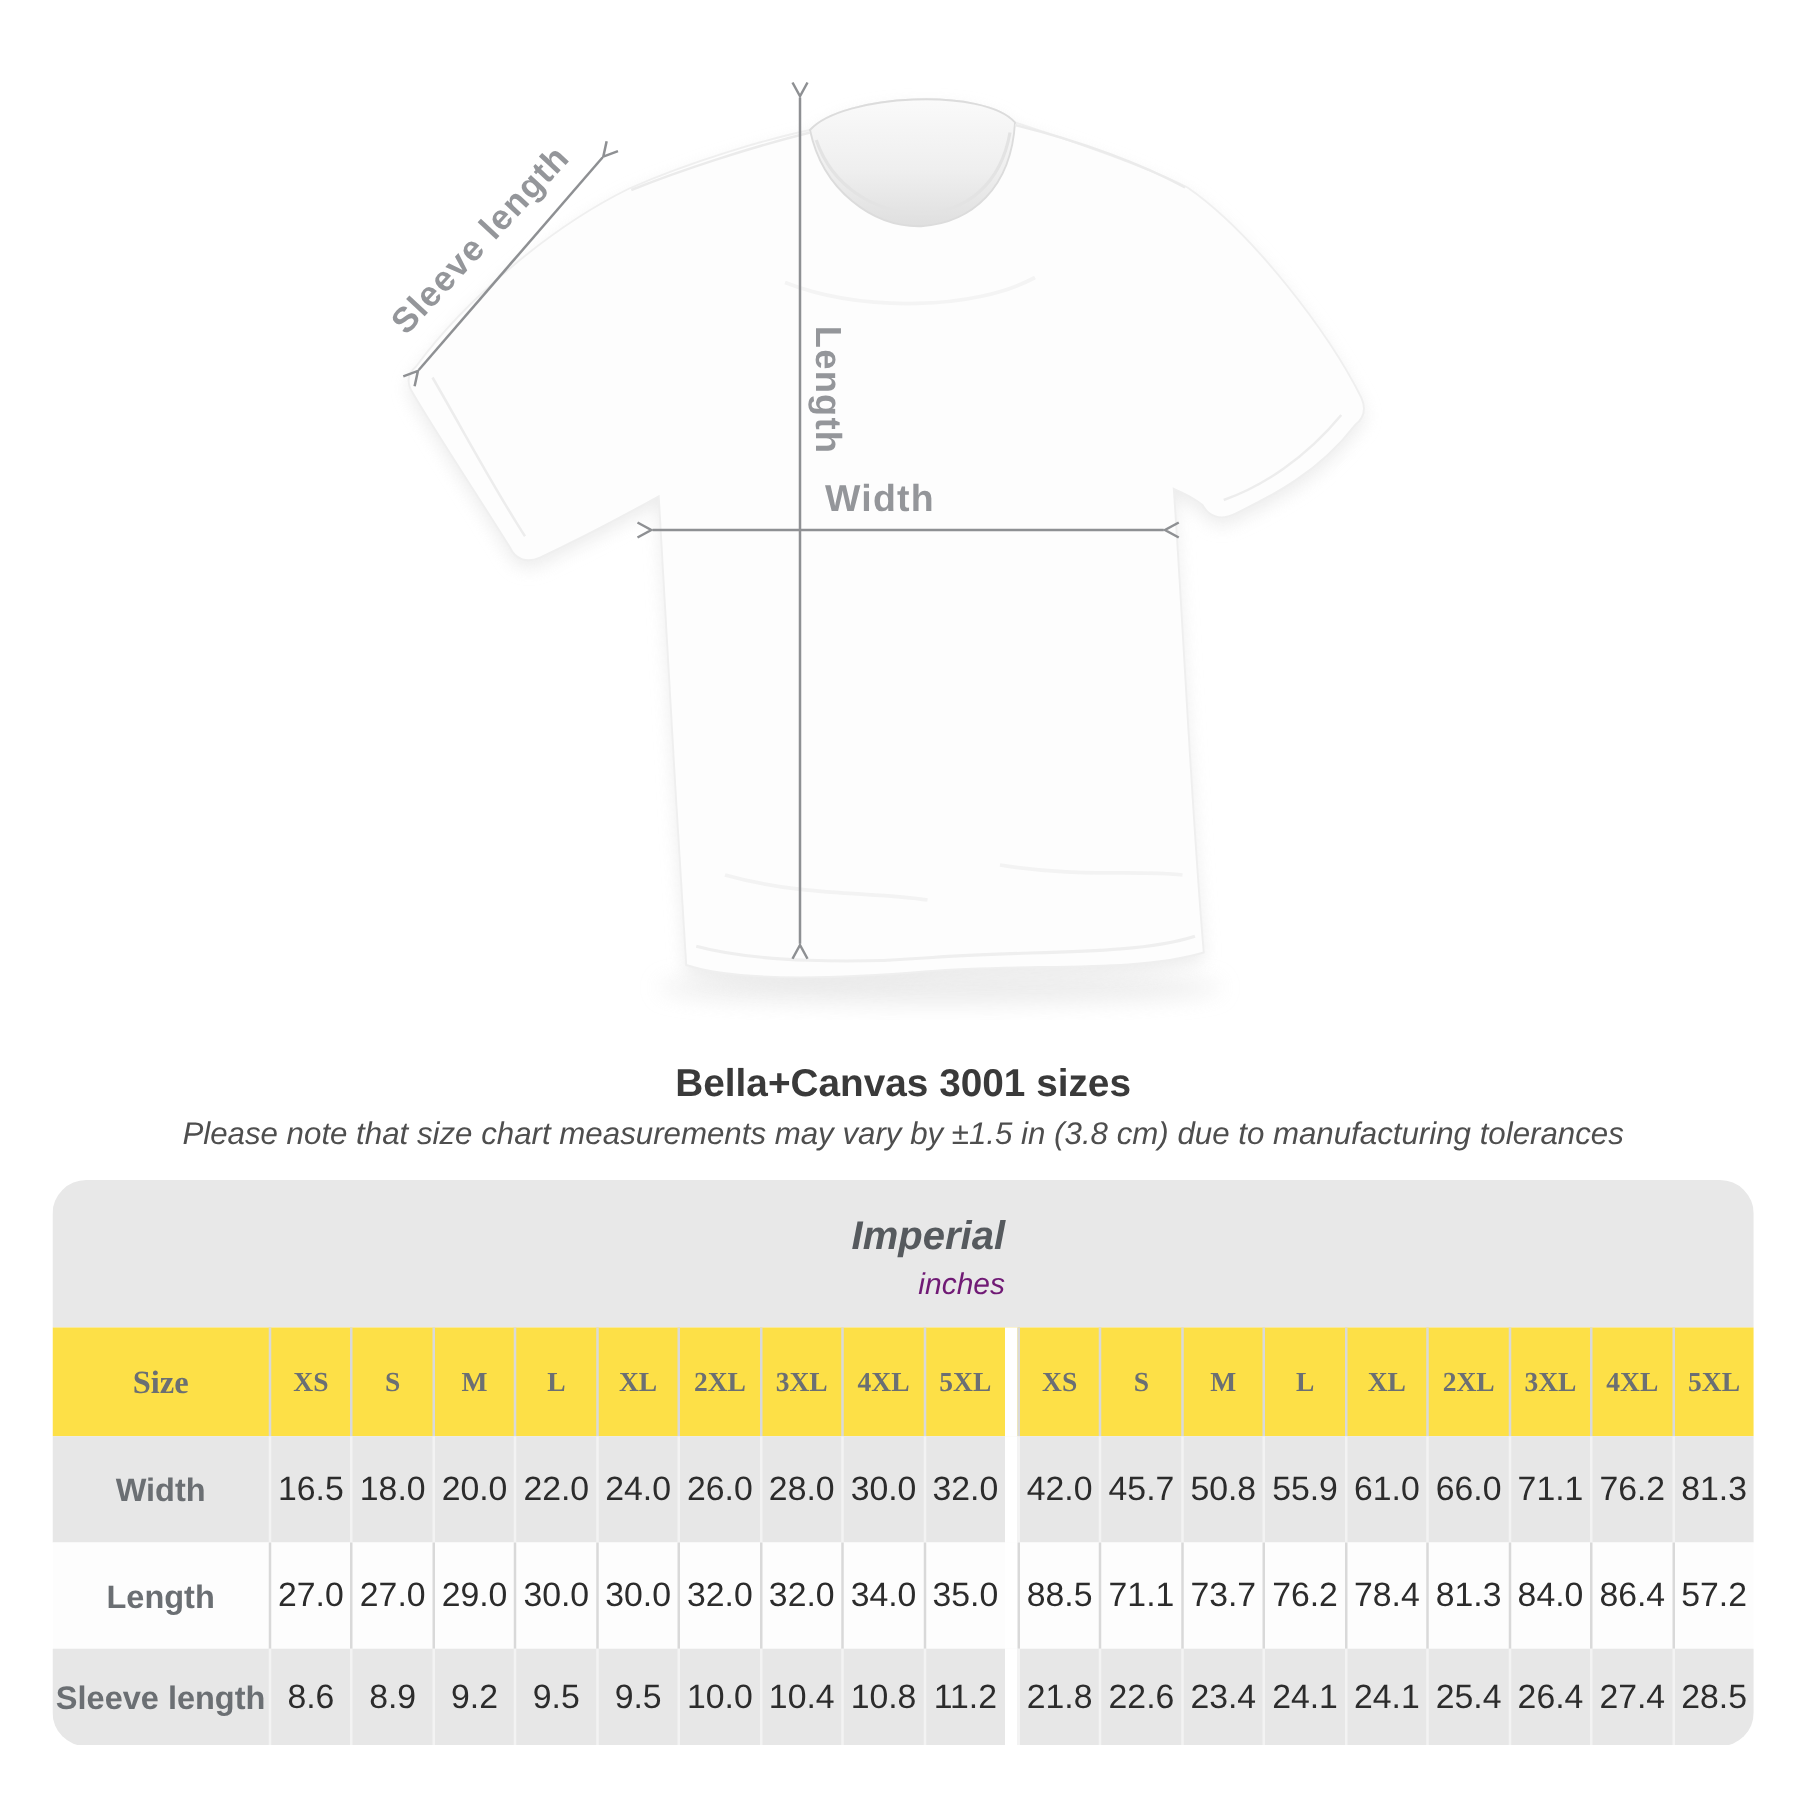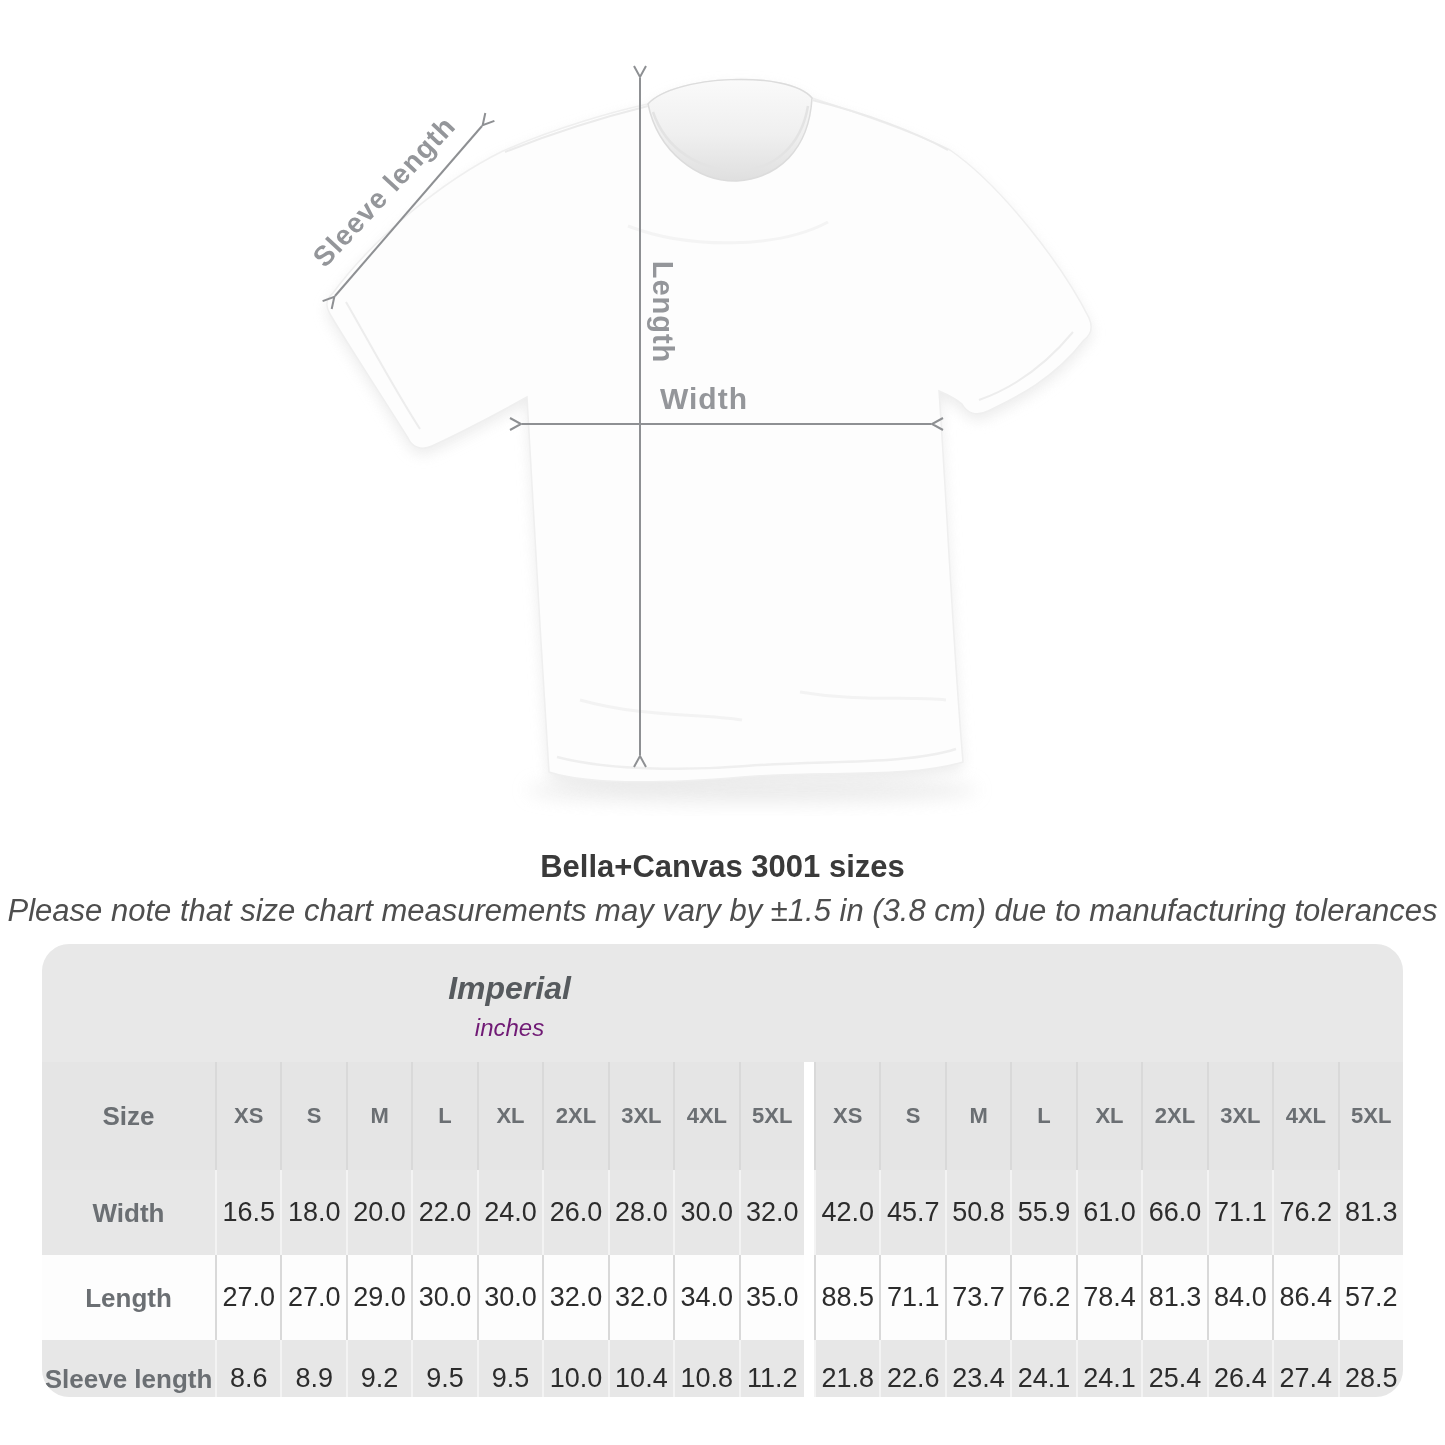--- a/index.html
+++ b/index.html
@@ -14,41 +14,41 @@
   .diagram svg { display:block; width:100%; height:100%; }
 
   
   .chart-title {
     position:absolute; top:851px; left:0; width:100%;
     text-align:center; font-size:31px; font-weight:bold; color:#3a3a3a;
     letter-spacing:0px; line-height:1;
   }
   .chart-subtitle {
     position:absolute; top:895px; left:0; width:100%;
-    text-align:center; font-size:31px; font-style:italic; color:#4e4e4e;
+    text-align:center; font-size:25px; font-style:italic; color:#4e4e4e;
     line-height:1;
   }
 
   
   .size-table {
     position:absolute; left:42px; top:944px; width:1361px; height:453px;
     border-radius:27px; overflow:hidden; background:#ffffff;
   }
   .trow {
     display:grid;
     grid-template-columns:173px repeat(9,1fr) 10px repeat(9,1fr);
   }
   .trow.band { height:118px; background:#e8e8e8; }
-  .trow.sizes { height:108px; background:#e5e5e5; }
+  .trow.sizes { height:87px; background:#fde047;font-family:Liberation Serif, serif; }
   .trow.r-gray { height:85px; background:#e7e7e7; }
   .trow.r-white { height:85px; background:#fdfdfd; }
   .trow.last { height:77px; }
 
   .sec {
-    display:flex; flex-direction:column; align-items:center; justify-content:center;
+    display:flex; flex-direction:column; align-items:flex-end; justify-content:center;
     padding-top:6px;
   }
   .sec.imp { grid-column:2 / span 9; }
   .sec.met { grid-column:12 / span 9; }
   .sec-title { font-size:32px; font-weight:bold; font-style:italic; color:#565a5e; line-height:1.2; }
   .sec-unit { font-size:24px; font-style:italic; color:#701a75; margin-top:7px; line-height:1.2; }
 
   .cell {
     display:flex; align-items:center; justify-content:center;
     font-size:27px; color:#2c2c2c; line-height:1;

